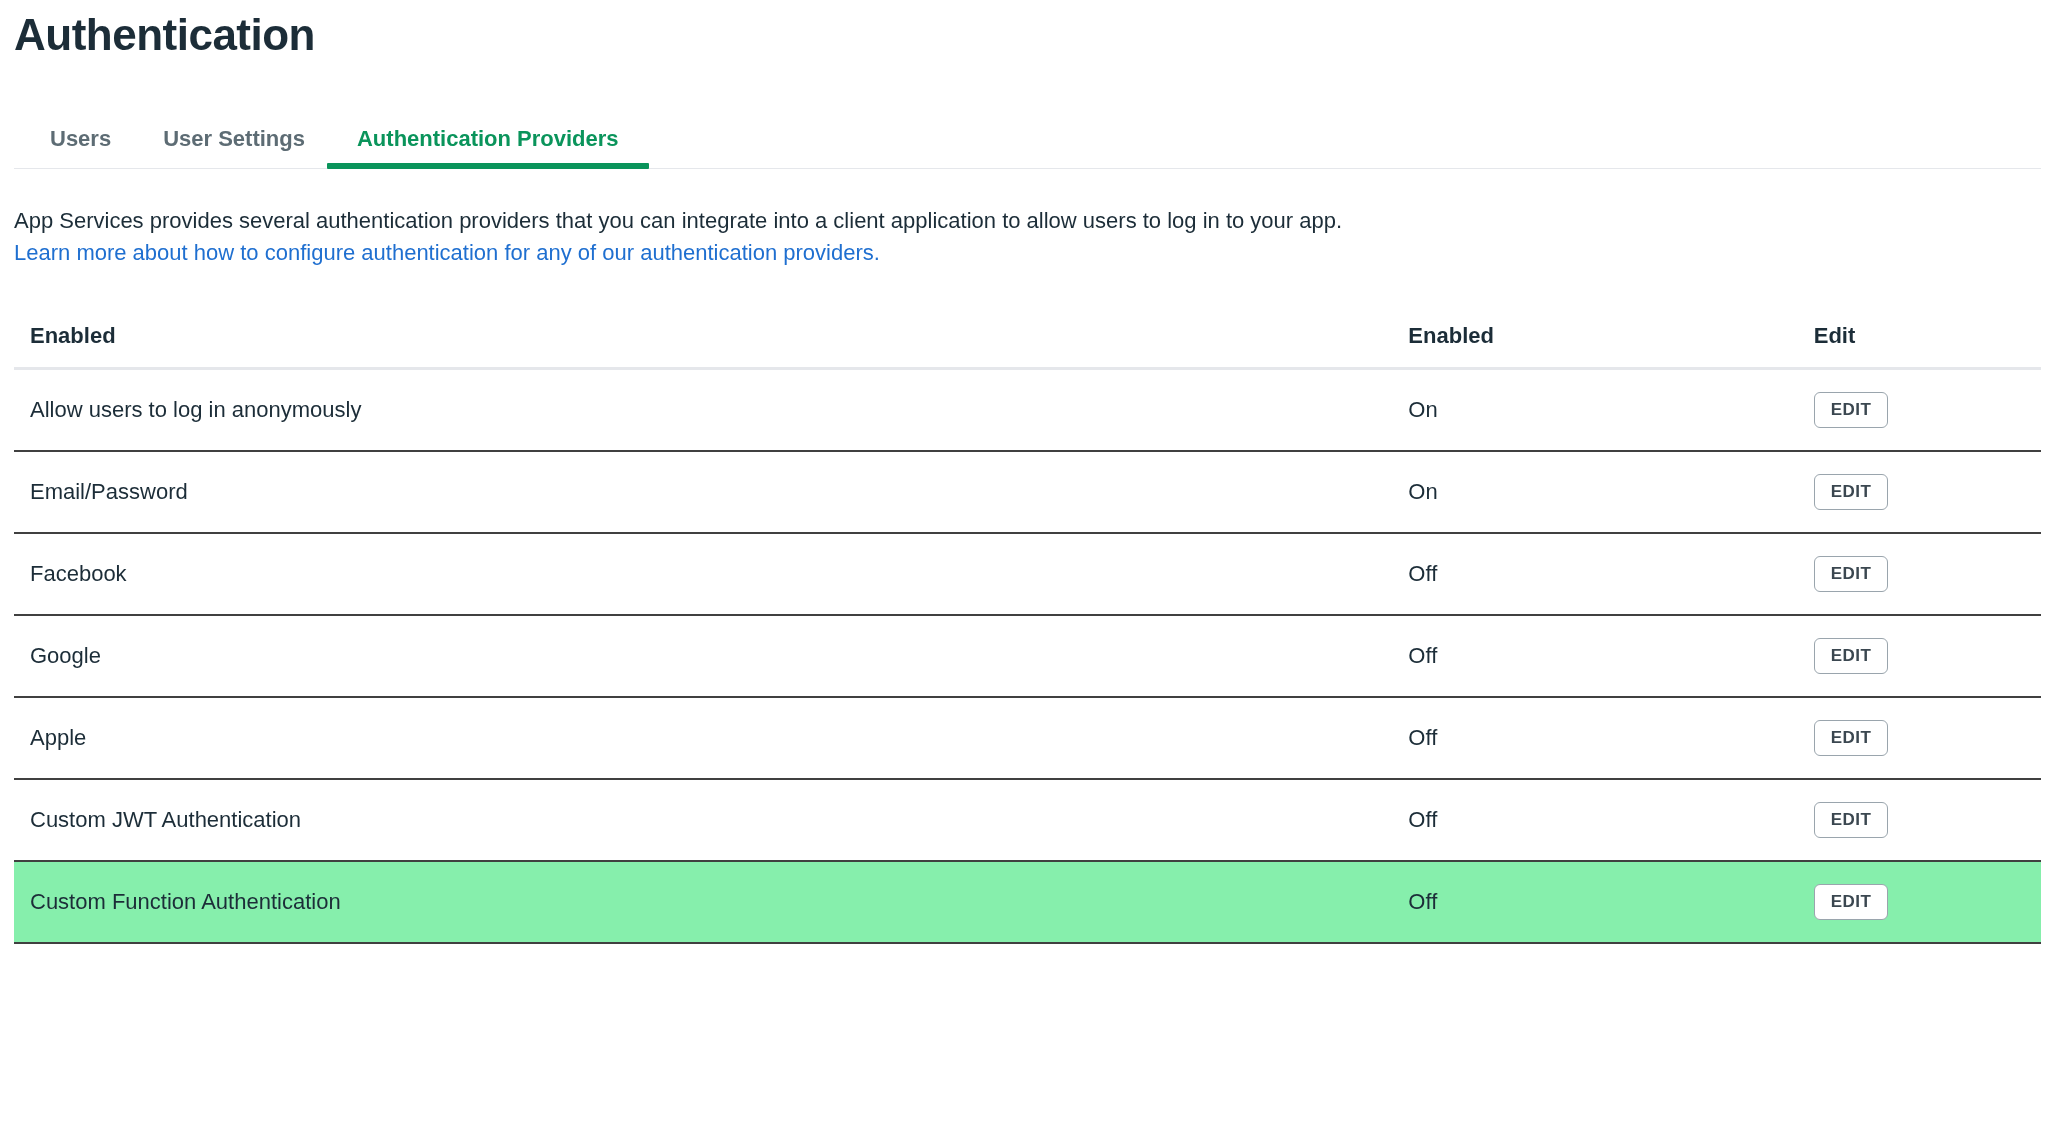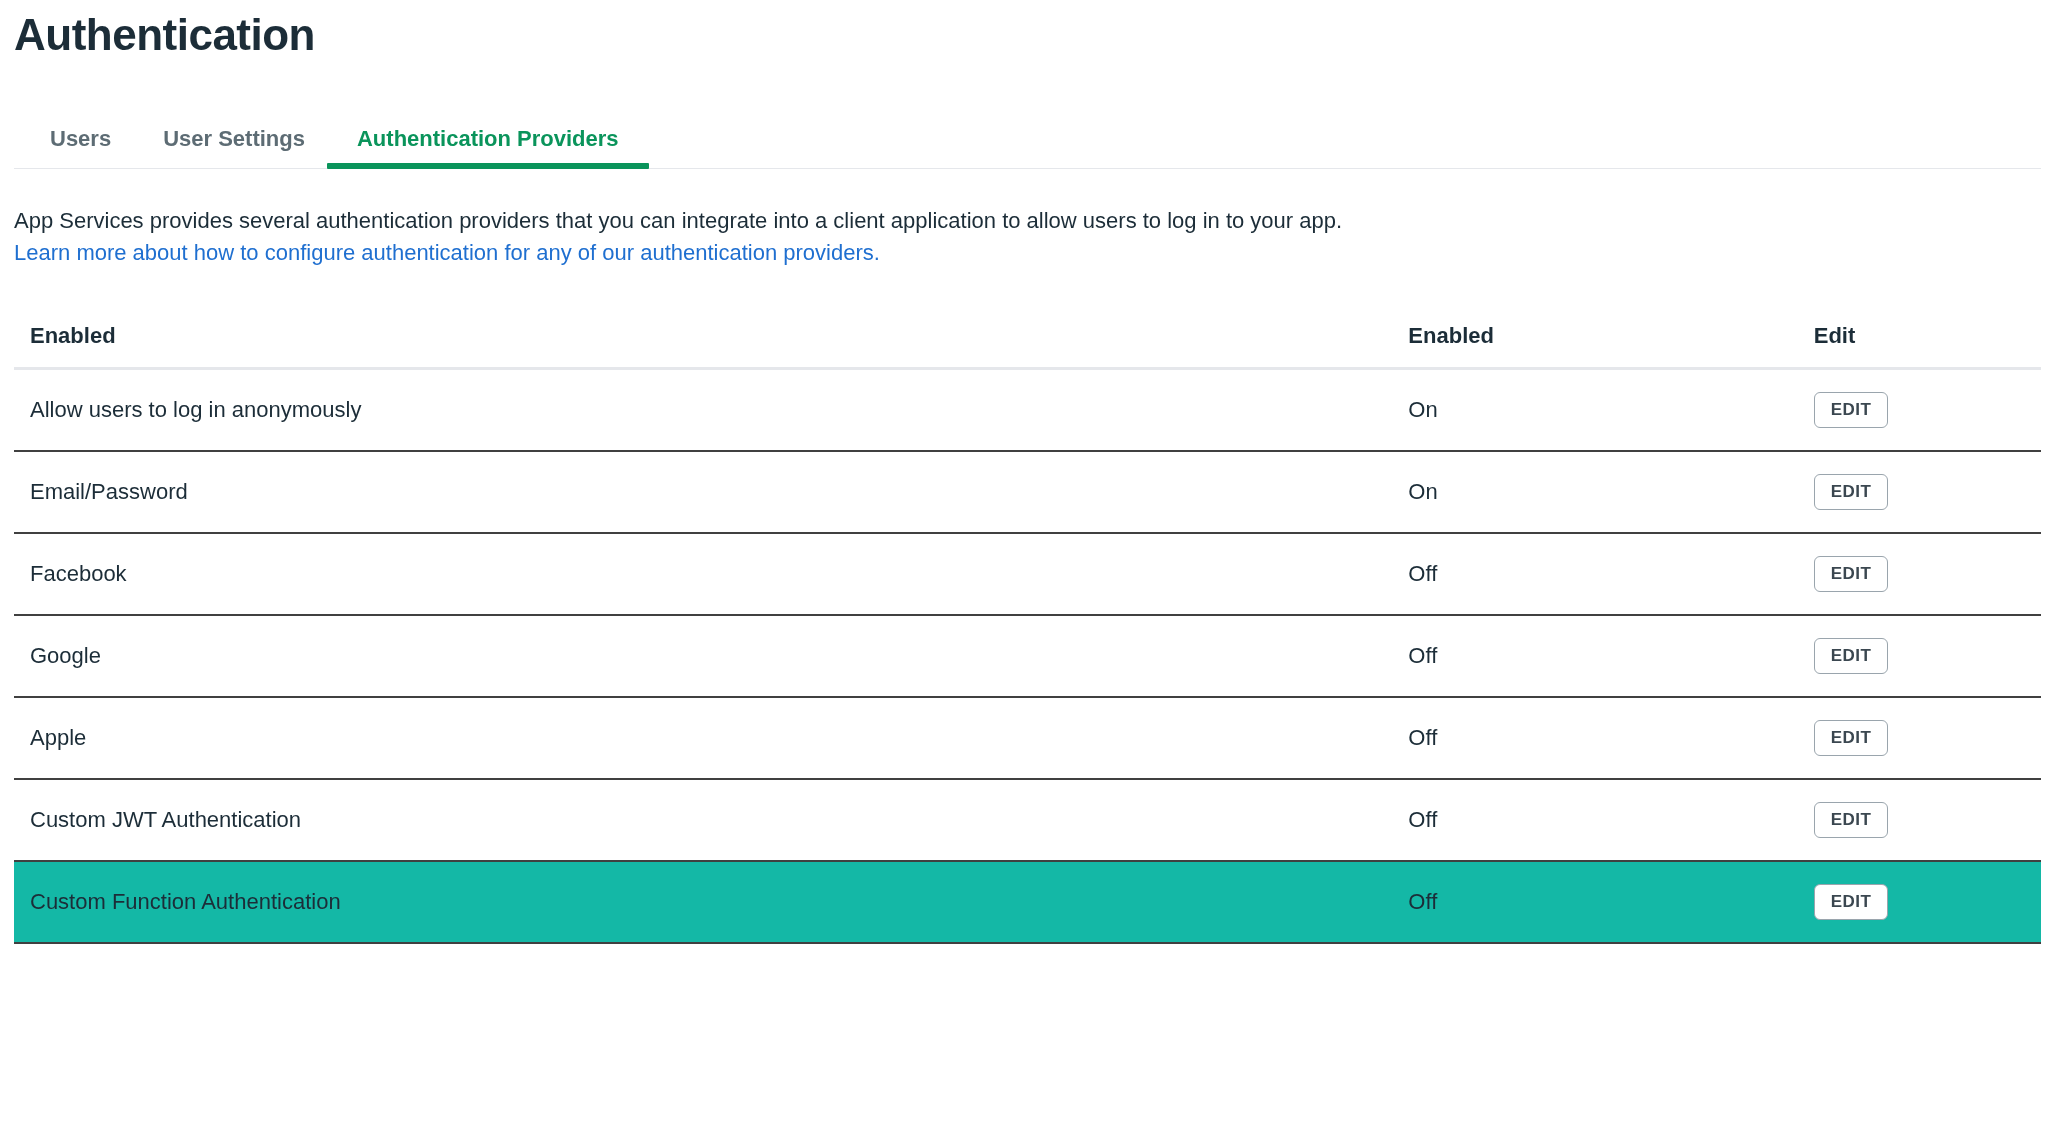--- a/index.html
+++ b/index.html
@@ -71,21 +71,21 @@
     padding: 14px 16px 18px 16px;
     border-bottom: 3px solid #e5e7eb;
   }
   table.providers th.col-provider { width: 68%; }
   table.providers th.col-enabled { width: 20%; }
   table.providers th.col-edit { width: 12%; text-align: left; }
   table.providers tbody tr {
     border-bottom: 2px solid #404040;
   }
   table.providers tbody tr.highlight {
-    background: #14b8a6;
+    background: #86efac;
   }
   table.providers tbody td {
     font-size: 22px;
     padding: 22px 16px;
     color: #1c2d38;
     vertical-align: middle;
   }
   td.enabled-on {
     color: #0a945b;
     font-weight: 500;

